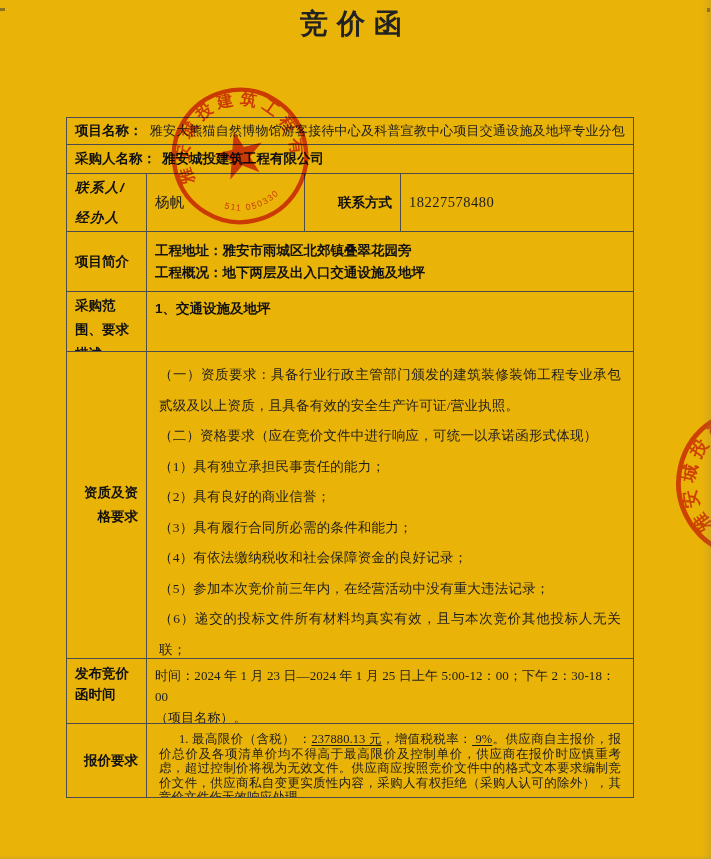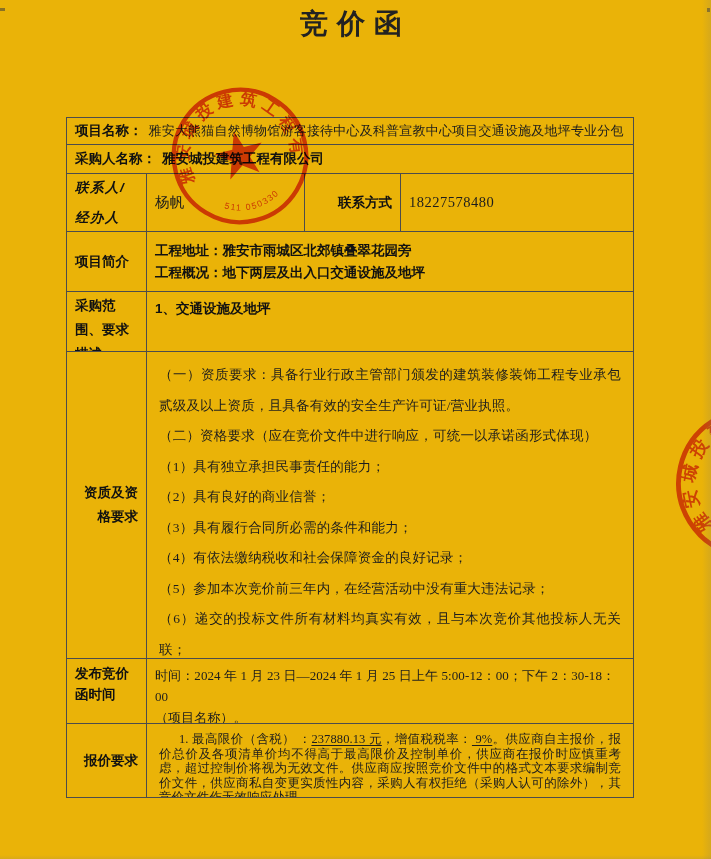--- a/index.html
+++ b/index.html
@@ -37,21 +37,21 @@
     border-collapse:collapse;table-layout:fixed;
     width:567px;
     background:transparent;
   }
   table.main td{
     border:1px solid #4c4c4c;
     padding:0;vertical-align:middle;
   }
   .cell{box-sizing:border-box;overflow:hidden;padding:2px 8px;}
   
-  .h-r1{height:26px;} .h-r2{height:28px;} .h-r3{height:57px;}
+  .h-r1{height:26px;justify-content:space-between;} .h-r2{height:28px;} .h-r3{height:57px;}
   .h-r4{height:59px;} .h-r5{height:59px;} .h-r6{height:57px;}
   .h-r7{height:306px;} .h-r8{height:64px;} .h-r9{height:73px;}
 
   .lbl{
     font-family:"Liberation Sans","DejaVu Sans",sans-serif;
     font-weight:700;font-size:13.5px;color:#111;
   }
   .lbl-cell{display:flex;flex-direction:column;justify-content:center;}
   .lbl-cell .lbl{line-height:24px;}
   .lbl-center{text-align:right;}

